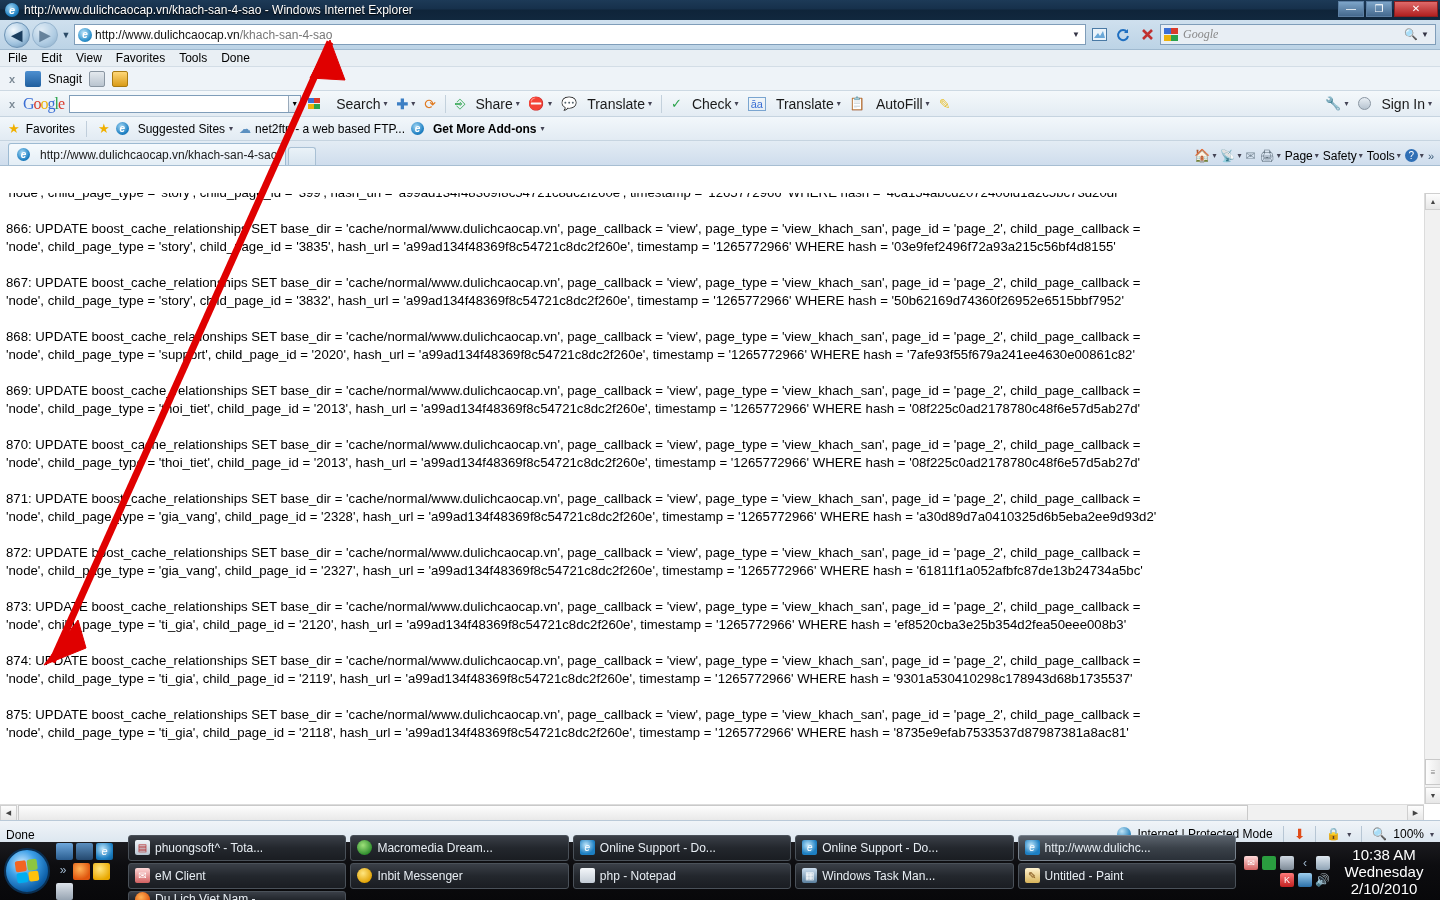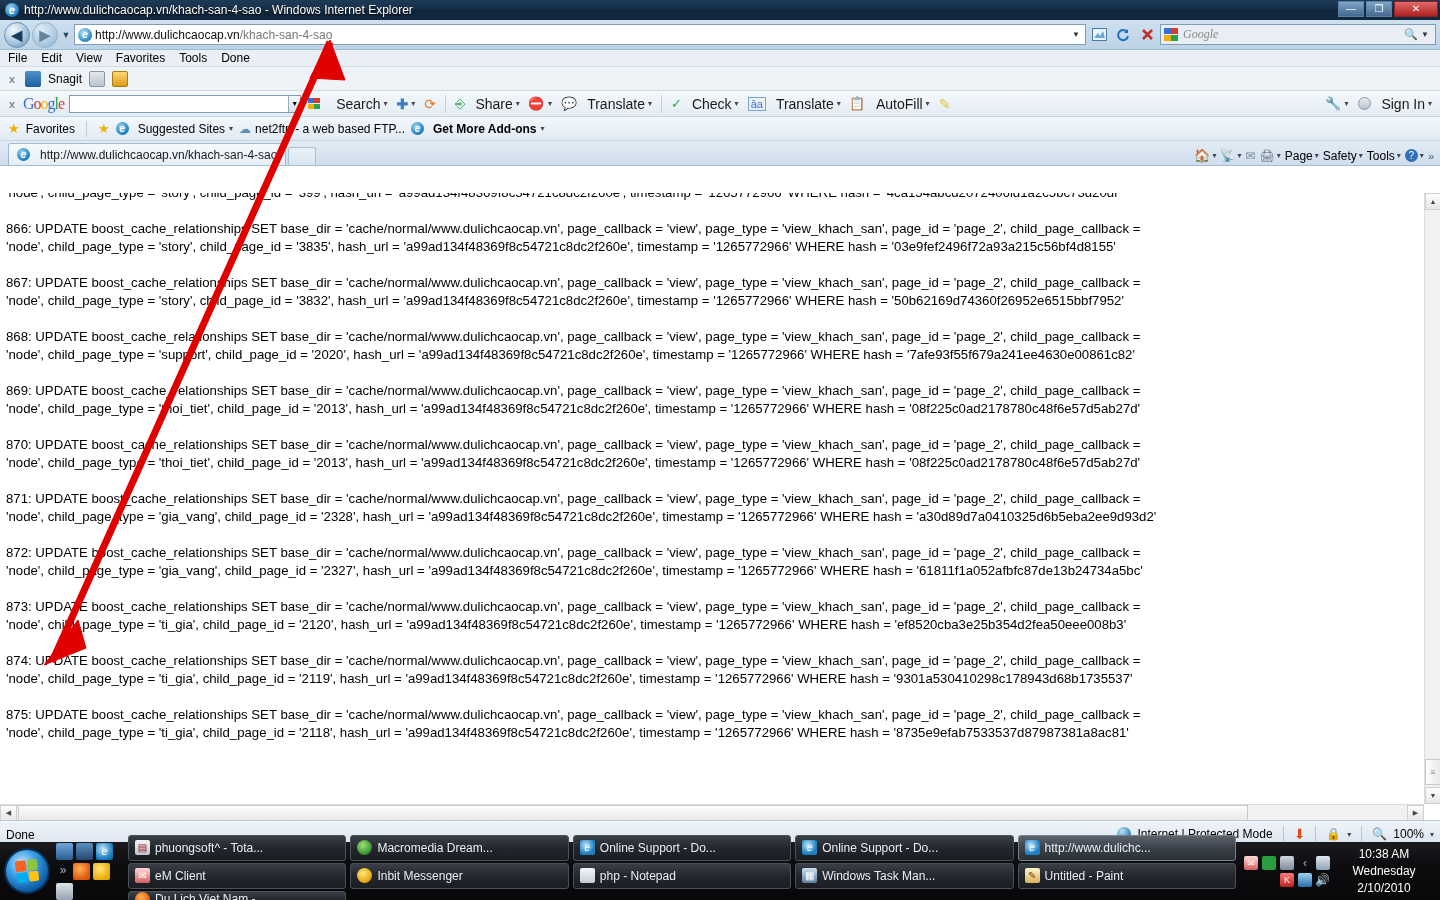--- a/index.html
+++ b/index.html
@@ -261,21 +261,21 @@
     background: linear-gradient(to bottom, #5b636d 0%, #3a4149 50%, #2a3038 100%);
     border-color: #78828d;
   }
   .taskbtn .ti { width: 15px; height: 15px; flex: 0 0 auto; border-radius: 2px; display:flex;align-items:center;justify-content:center;font-size:10px; }
   .tray {
     width: 200px; height: 58px; display: flex; align-items: center;
     padding-right: 8px;
   }
   .trayicons { width: 96px; display: flex; flex-wrap: wrap; gap: 3px 4px; align-content: center; justify-content: flex-end; padding-right: 6px; }
   .trayicons .ti2 { width: 14px; height: 14px; border-radius: 2px; display:flex;align-items:center;justify-content:center;font-size:9px;color:#fff;}
-  .clock { color: #fff; font-size: 12px; text-align: center; line-height: 17px; width: 96px; }
+  .clock { color: #fff; font-size: 15px; text-align: center; line-height: 17px; width: 96px; }
 
   
   .annot { position: absolute; left: 0; top: 0; width: 1440px; height: 900px; pointer-events: none; }
   .annot-text {
     position: absolute; left: 541px; top: 426px;
     color: #e00000; font-size: 12.5px; font-weight: bold;
     line-height: 15px; white-space: pre-line;
     font-family: "DejaVu Sans", sans-serif;
   }
 </style>

